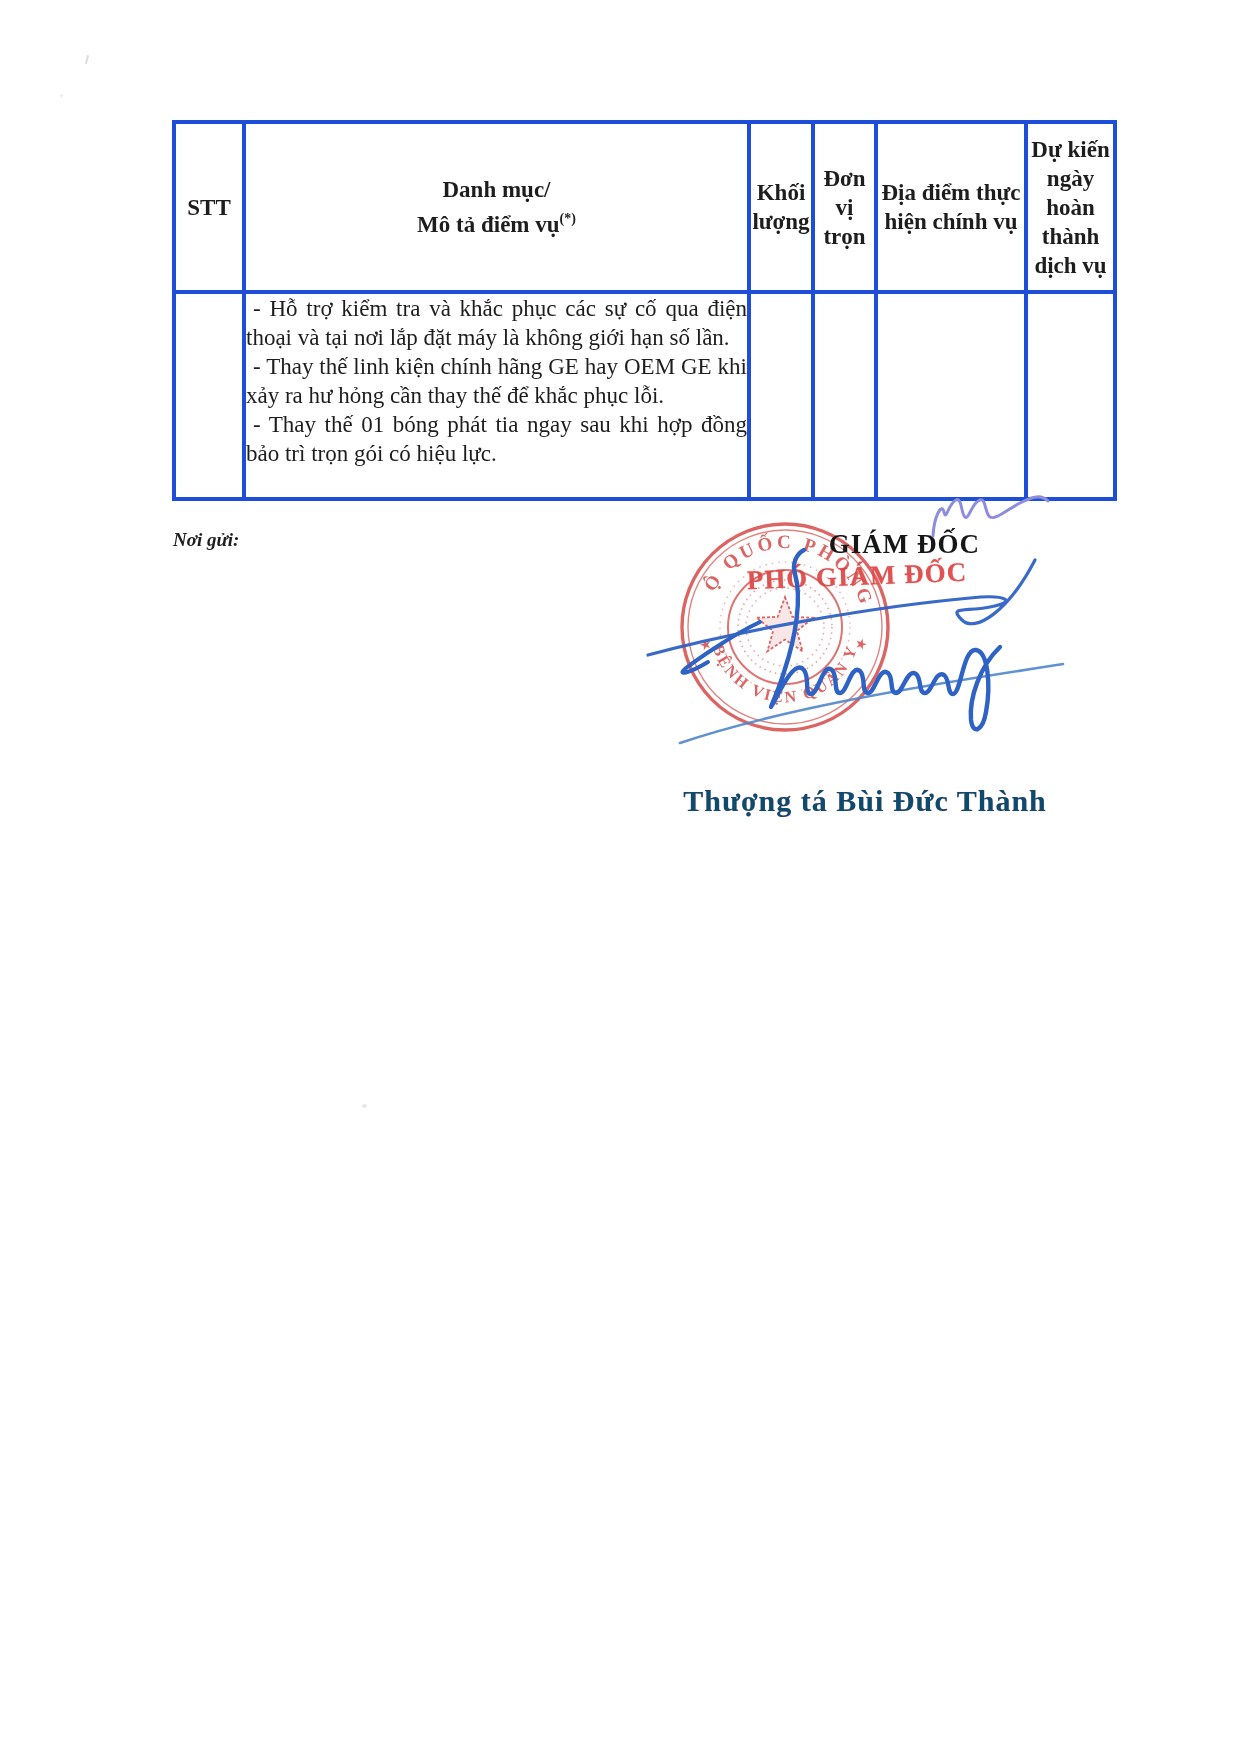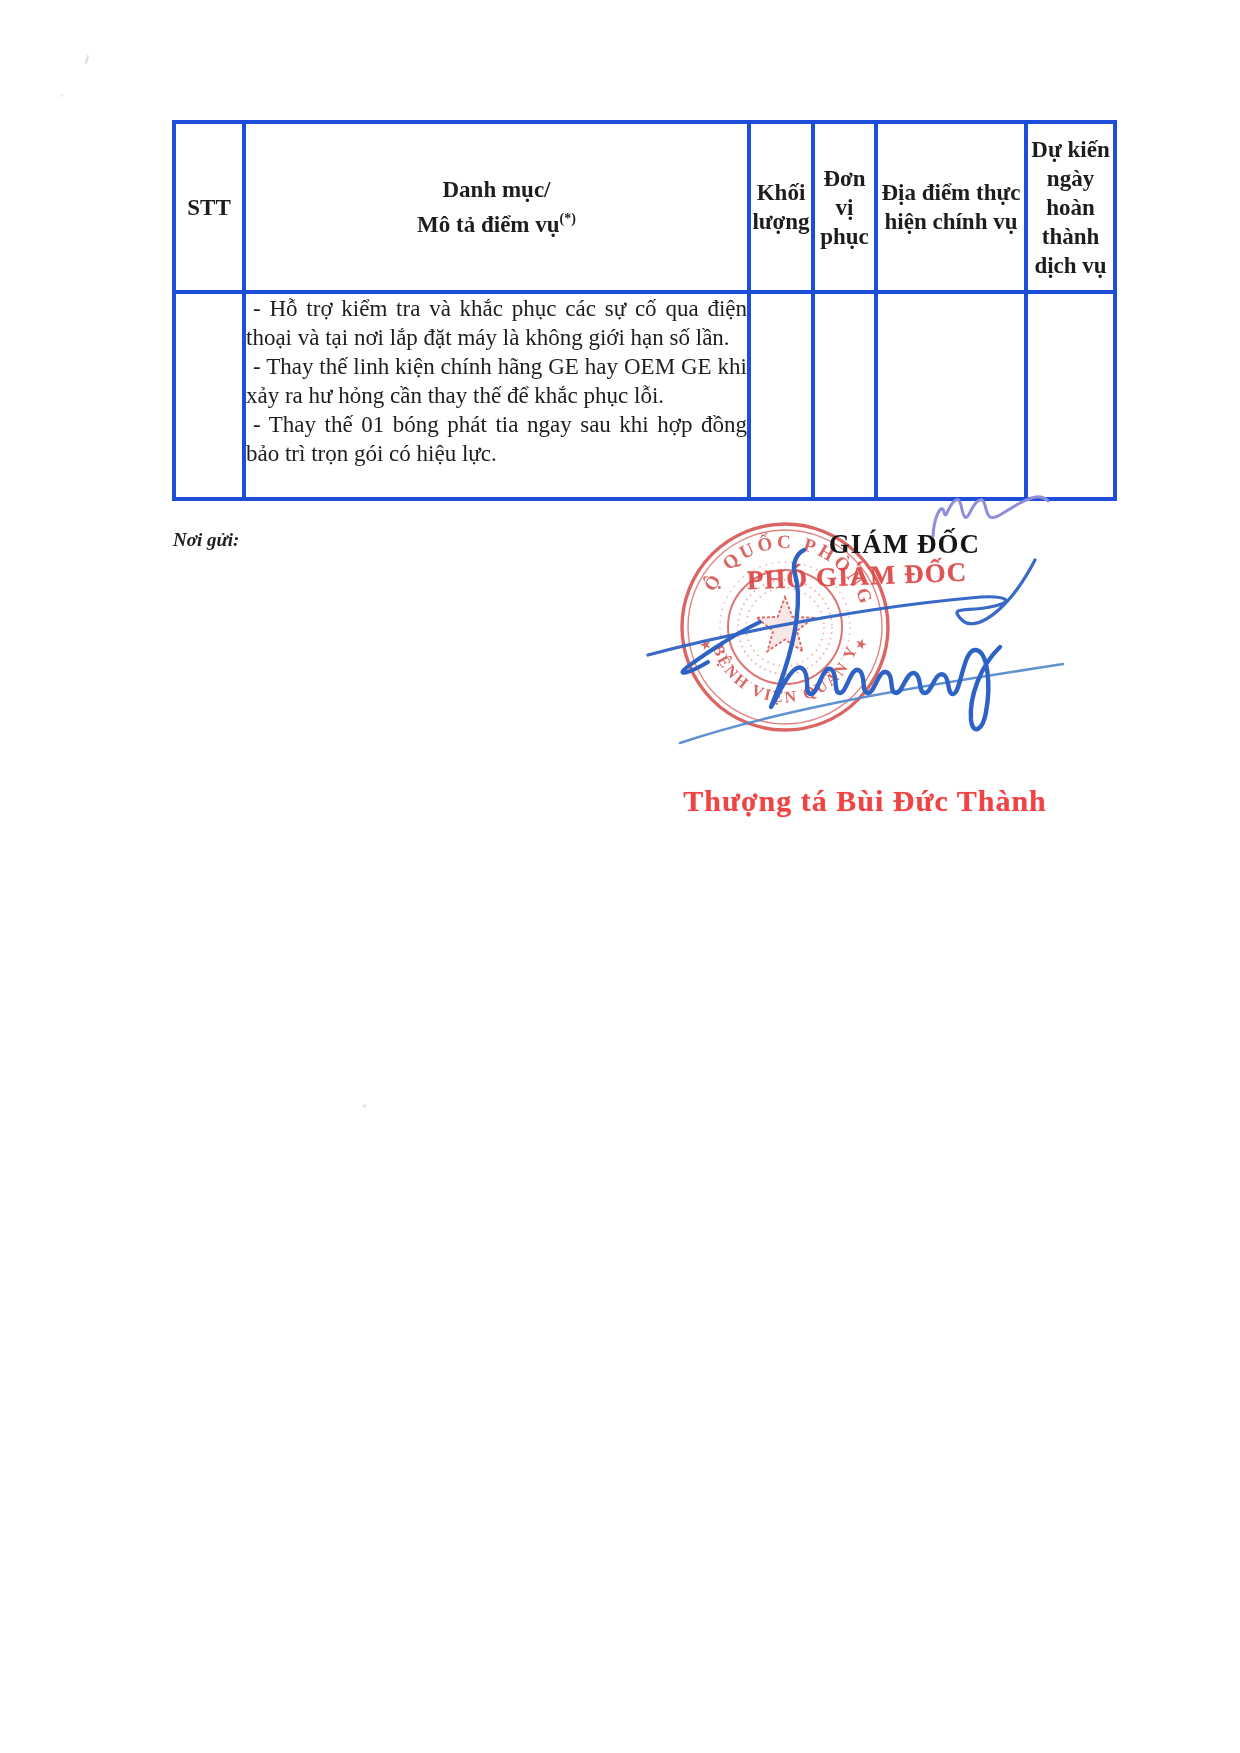--- a/index.html
+++ b/index.html
@@ -55,21 +55,21 @@
   .pho-giam-doc {
     position:absolute; left:742px; top:561px; width:230px;
     text-align:center; font-size:27px; font-weight:bold;
     letter-spacing:1px; color:#dd4646; z-index:4;
     transform:rotate(-2.2deg); opacity:.93;
     text-shadow:0 0 1px rgba(221,70,70,.55);
   }
   .signer-name {
     position:absolute; left:615px; top:784px; width:500px;
     text-align:center; font-size:30px; font-weight:bold;
-    letter-spacing:1px; color:#ef4444; z-index:3;
+    letter-spacing:1px; color:#0c4a6e; z-index:3;
     text-shadow:0 0 1px rgba(236,110,124,.6);
   }
   svg.stamp {
     position:absolute; left:675px; top:517px; width:220px; height:220px;
     z-index:2; opacity:.88;
   }
   svg.sig {
     position:absolute; left:590px; top:440px; width:580px; height:340px;
     z-index:5;
   }
@@ -95,21 +95,21 @@
         <col style="width:89px">
     </colgroup>
     <thead>
       <tr>
         <th class="hdr">STT</th>
         <th class="hdr">
           <div>Danh mục/</div>
           <div><span>Mô tả điểm vụ</span><sup>(*)</sup></div>
         </th>
         <th class="hdr">Khối lượng</th>
-        <th class="hdr">Đơn vị phục</th>
+        <th class="hdr">Đơn vị trọn</th>
         <th class="hdr">Địa điểm thực hiện chính vụ</th>
         <th class="hdr">Dự kiến ngày hoàn thành dịch vụ</th>
       </tr>
     </thead>
     <tbody>
       <tr>
         <td class="c-empty"></td>
         <td class="c-svc">
           <p>- Hỗ trợ kiểm tra và khắc phục các sự cố qua điện thoại và tại nơi lắp đặt máy là không giới hạn số lần.</p>
           <p>- Thay thế linh kiện chính hãng GE hay OEM GE khi xảy ra hư hỏng cần thay thế để khắc phục lỗi.</p>

